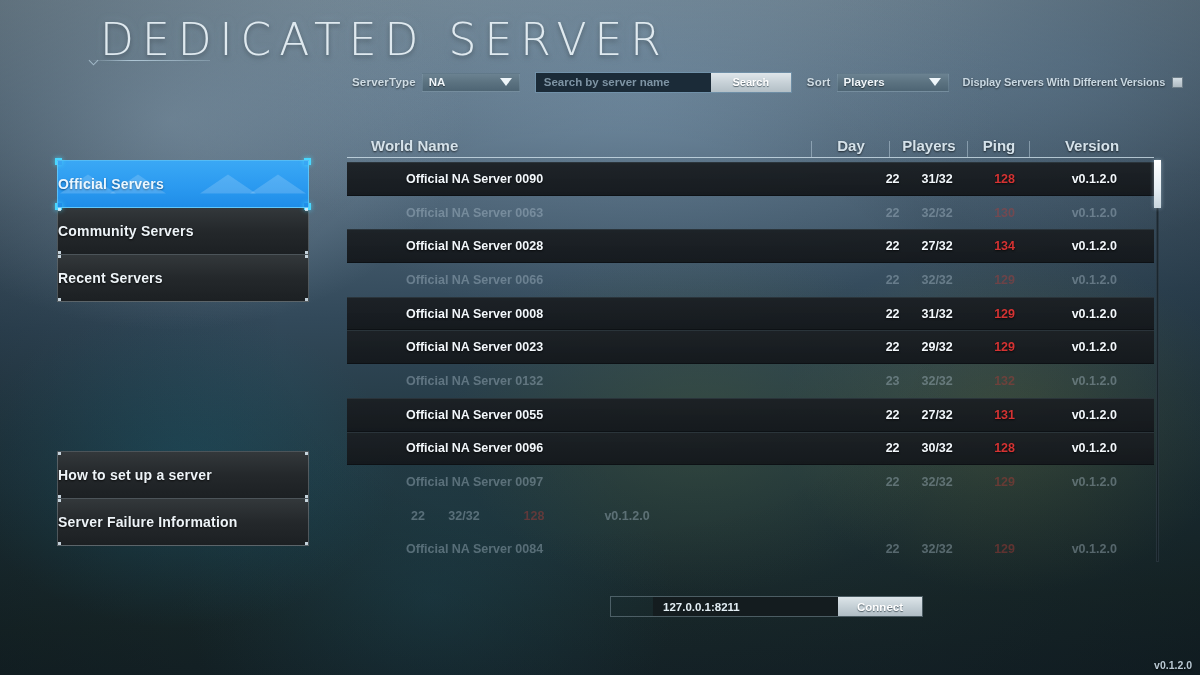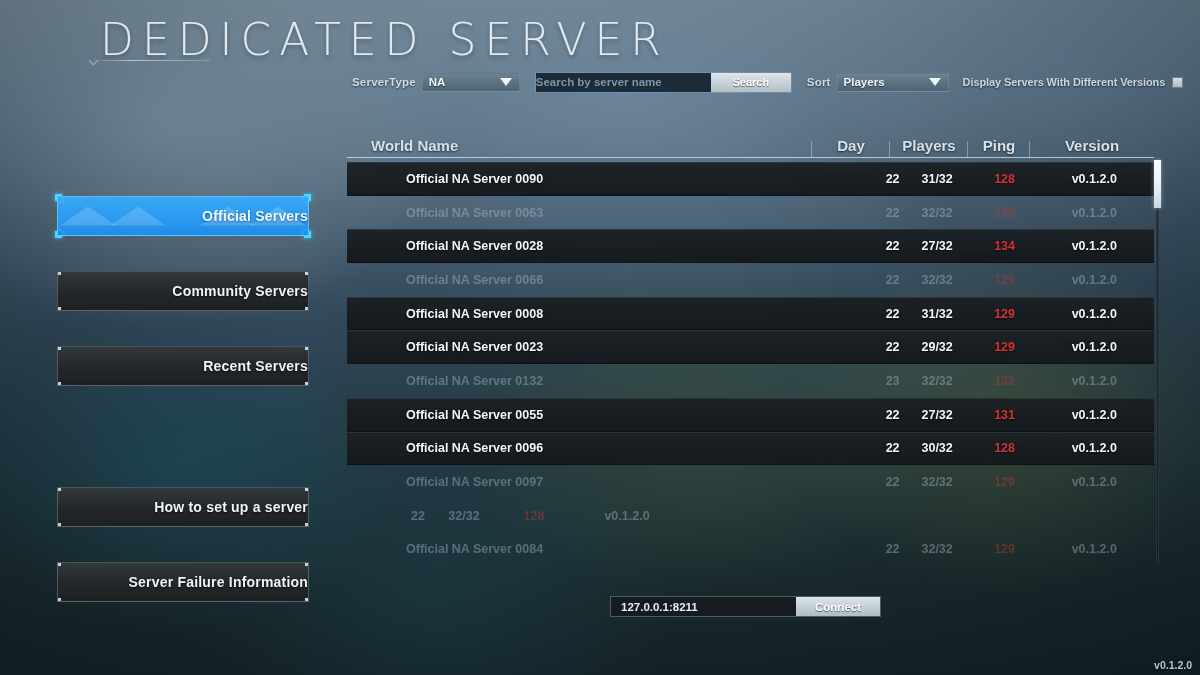--- a/index.html
+++ b/index.html
@@ -126,21 +126,21 @@
   .search-input {
     width: 175px;
     height: 19px;
     background: #1b2b38;
     border: none;
     outline: none;
     color: #e2eef5;
     font-size: 11.5px;
     font-weight: 700;
     font-family: "Liberation Sans", sans-serif;
-    padding: 0 0;
+    padding: 0 8px;
   }
   .search-input::placeholder {
     color: #7e94a4;
     font-weight: 700;
   }
   .search-btn {
     width: 80px;
     height: 19px;
     background: linear-gradient(180deg, #dfe6ea 0%, #c8d2d8 48%, #b3bfc6 100%);
     border: none;
@@ -174,34 +174,33 @@
 
   
   .nav-group {
     position: absolute;
     left: 57px;
     top: 160px;
     width: 252px;
   }
   .nav-btn {
     position: relative;
-    height: 40px;
+    height: 48px;
     display: flex;
     align-items: center;
-    justify-content: flex-end;
+    justify-content: flex-start;
     background: linear-gradient(180deg, #33383b 0%, #24282b 50%, #1c2023 100%);
     border: 1px solid rgba(190,205,215,0.30);
     color: #eef4f8;
     font-size: 14px;
     font-weight: 700;
     letter-spacing: 0.2px;
     text-shadow: 0 1px 2px rgba(0,0,0,0.75);
     cursor: pointer;
     margin-bottom: -1px;
-    margin-top: 36px;
   }
   .nav-btn.selected {
     background: linear-gradient(180deg, #3aa8f5 0%, #2b9af0 55%, #1f8de8 100%);
     border: 1px solid rgba(130,225,255,0.55);
     color: #eaf7ff;
     text-shadow: 0 1px 2px rgba(10,60,105,0.8);
     z-index: 3;
   }
   .chevrons {
     position: absolute;
@@ -366,20 +365,21 @@
     width: 185px;
     height: 19px;
     background: #141c1f;
     border: none;
     outline: none;
     color: #e3eef4;
     font-size: 11.5px;
     font-weight: 700;
     font-family: "Liberation Sans", sans-serif;
     padding: 0 10px;
+    margin-left: 42px;
   }
   .connect-btn {
     width: 84px;
     height: 19px;
     background: linear-gradient(180deg, #dde5e9 0%, #c6d1d7 48%, #b0bcc4 100%);
     border: none;
     color: #ffffff;
     font-size: 11.5px;
     font-weight: 700;
     font-family: "Liberation Sans", sans-serif;

